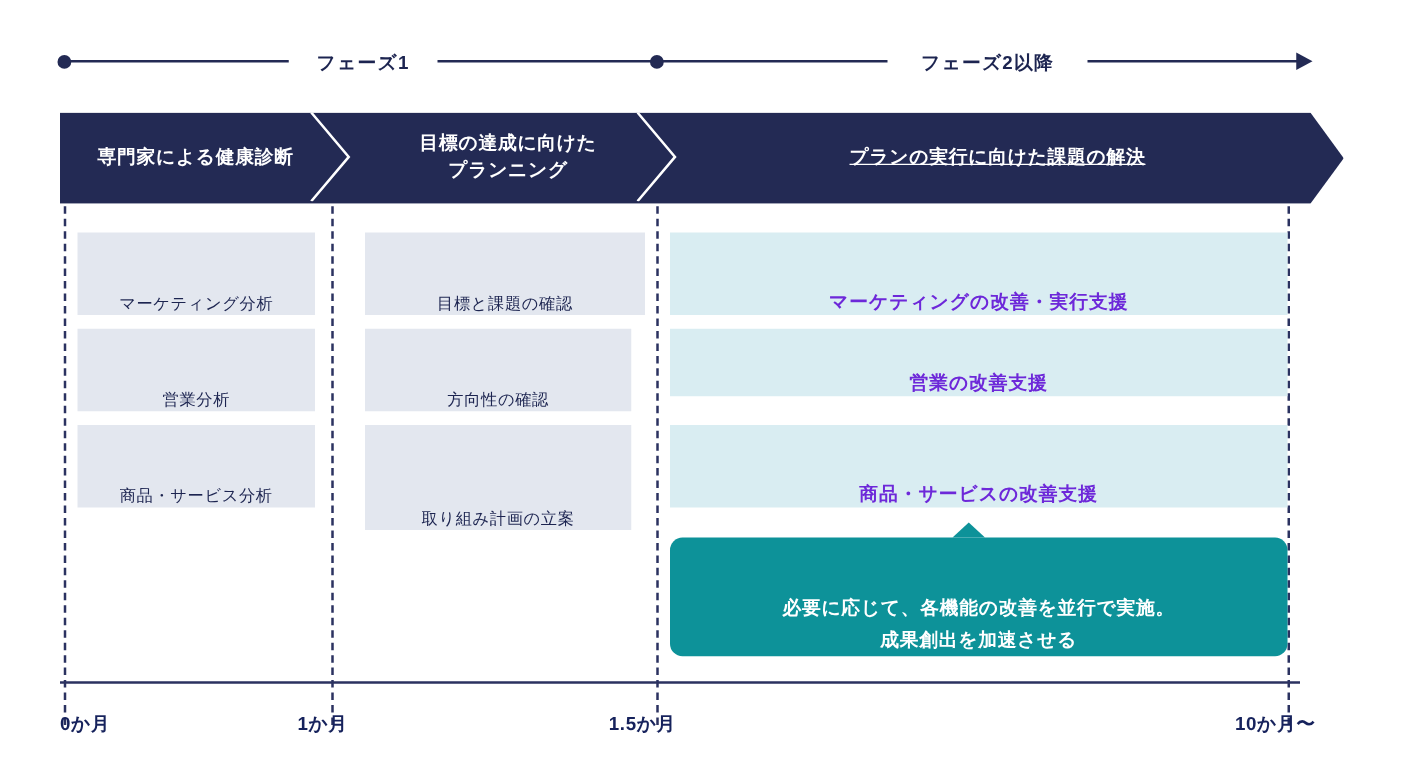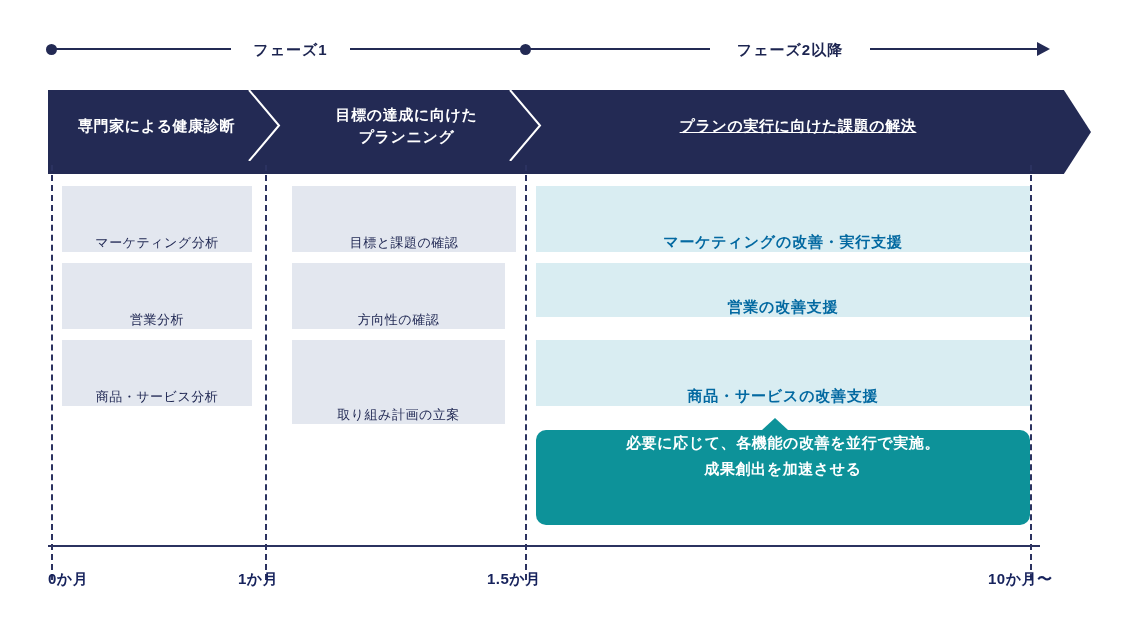--- a/index.html
+++ b/index.html
@@ -11,45 +11,45 @@
   .phasebar{position:absolute;left:0;top:0;width:1121px;height:90px;}
   .dot{position:absolute;width:11px;height:11px;border-radius:50%;background:#232a54;}
   .pline{position:absolute;height:2px;background:#232a54;}
   .parrow{position:absolute;width:0;height:0;
           border-top:7px solid transparent;border-bottom:7px solid transparent;
           border-left:13px solid #232a54;}
   .plabel{position:absolute;font-size:15px;font-weight:bold;color:#1c2450;
           letter-spacing:1px;white-space:nowrap;text-align:center;}
 
   
-  .banner{position:absolute;left:48px;top:90px;width:1027px;height:84px;padding-left:16px;}
+  .banner{position:absolute;left:48px;top:90px;width:1027px;height:73px;}
   .banner-bg{position:absolute;left:0;top:0;width:100%;height:100%;
              background:#232a54;
              clip-path:polygon(0 0, 97.4% 0, 100% 50%, 97.4% 100%, 0 100%);}
   .chev{position:absolute;top:0;width:34px;height:71px;}
   .chev svg{display:block;}
   .bseg{position:absolute;top:0;height:71px;display:flex;align-items:center;
         justify-content:center;text-align:center;color:#ffffff;
         font-size:15px;font-weight:bold;line-height:1.45;letter-spacing:0.6px;}
 
   
   .vdash{position:absolute;top:165px;width:0;height:415px;
          border-left:2px dashed #2b3260;}
 
   
   .box{position:absolute;display:flex;align-items:flex-end;justify-content:center;
        text-align:center;line-height:1.4;}
   .box-gray{background:#e3e7ef;color:#1c2450;font-size:13px;font-weight:normal;
             letter-spacing:0.5px;}
-  .box-teal{background:#d9edf2;color:#0369a1;font-size:15px;font-weight:bold;
+  .box-teal{background:#d9edf2;color:#6d28d9;font-size:15px;font-weight:bold;
             letter-spacing:0.8px;}
 
   
   .callout{position:absolute;background:#0d9299;border-radius:10px;
-           display:flex;align-items:center;justify-content:flex-start;text-align:center;
+           display:flex;align-items:center;justify-content:flex-end;text-align:center;
            color:#ffffff;font-size:15px;font-weight:bold;line-height:1.7;
            letter-spacing:0.6px;}
   .callout-tip{position:absolute;width:0;height:0;
                border-left:13px solid transparent;border-right:13px solid transparent;
                border-bottom:12px solid #0d9299;}
 
   
   .axis{position:absolute;left:48px;top:545px;width:992px;height:2px;background:#2b3260;}
   .tlabel{position:absolute;top:570px;font-size:15px;font-weight:bold;
           color:#16225c;white-space:nowrap;letter-spacing:0.5px;}

